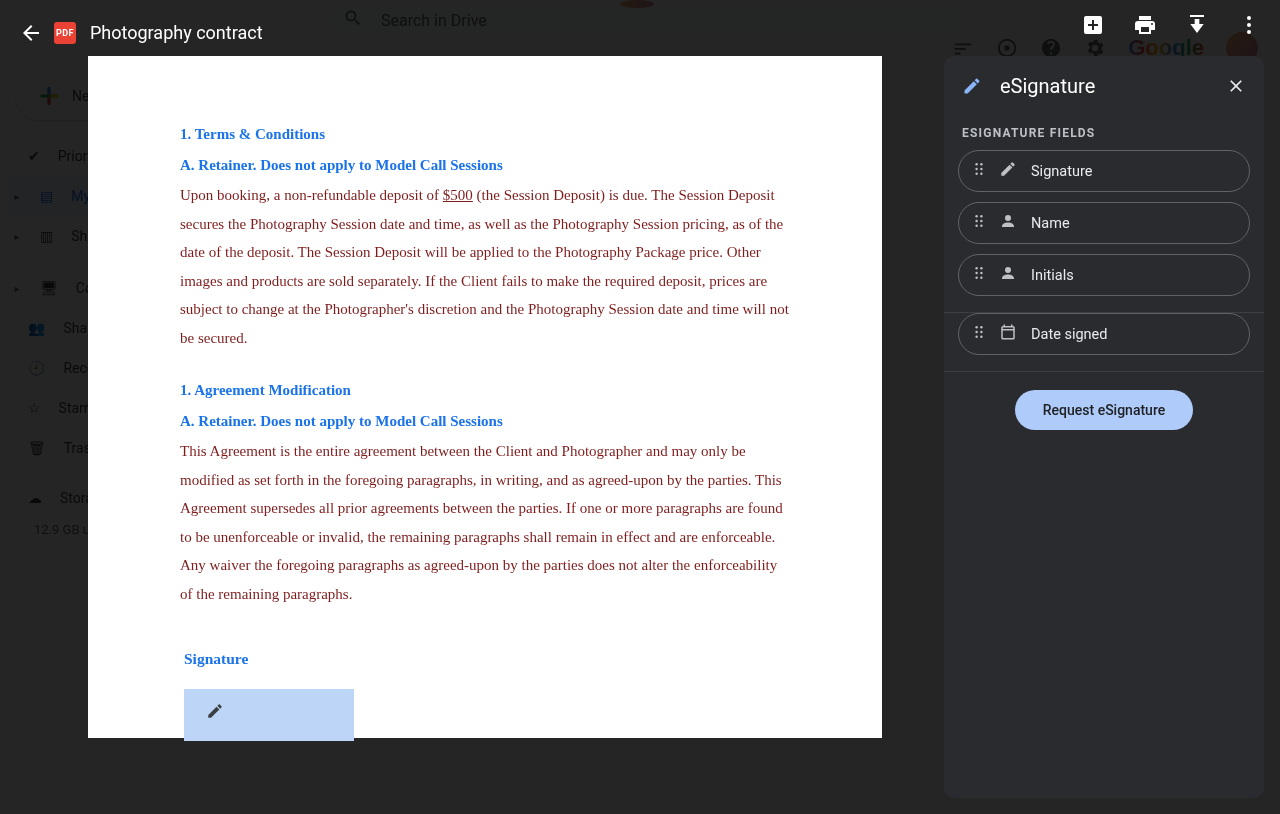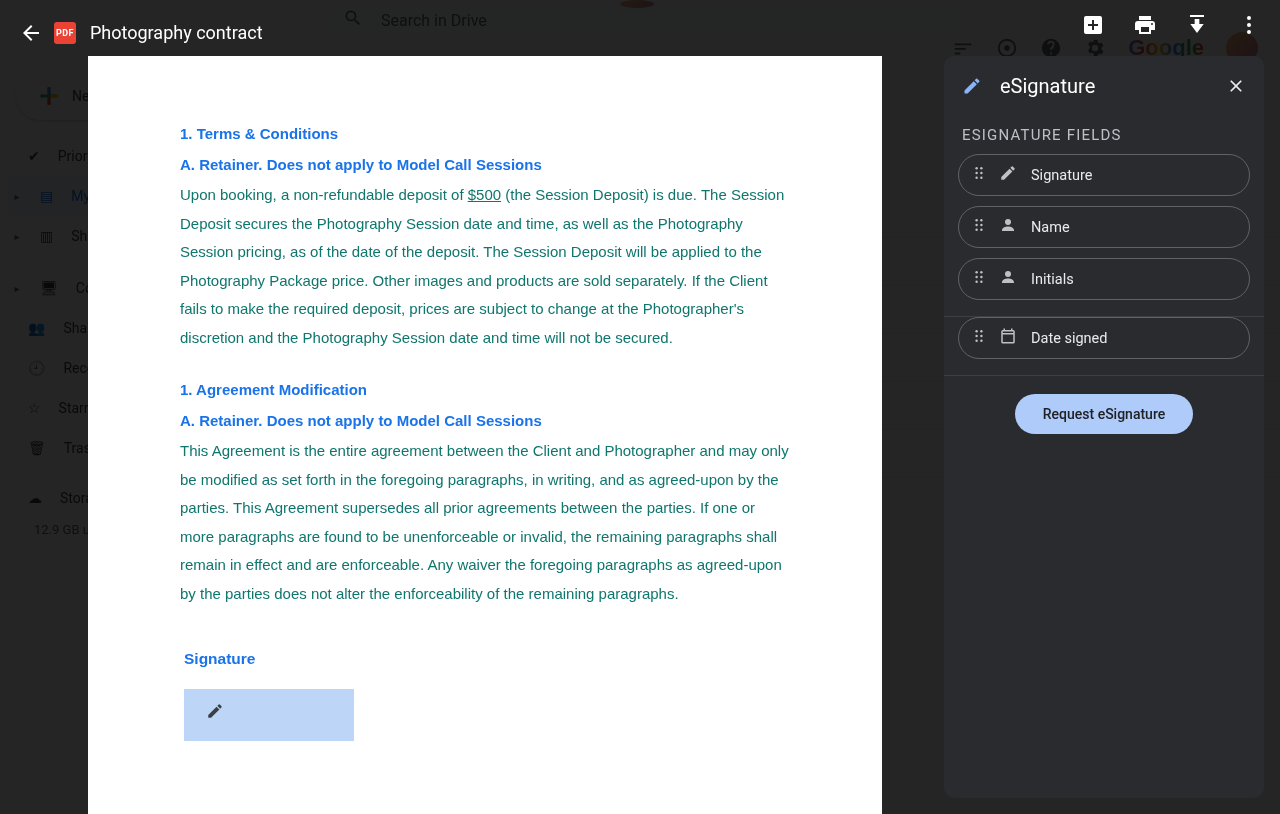--- a/index.html
+++ b/index.html
@@ -66,52 +66,52 @@
       justify-content:center; border-radius:3px; margin:0 14px 0 10px; letter-spacing:.5px;}
     .viewer-title { font-size:18px; color:#fff; }
     .viewer-tools { position:absolute; top:12px; right:18px; display:flex; gap:26px;
       align-items:center; color:#fff; }
     .tool { width:26px; height:26px; display:flex; align-items:center; justify-content:center; cursor:pointer; }
     .tool svg { fill:#fff; width:24px; height:24px;}
     .tool.more svg { fill:#fff; }
 
     
     .page {
-      position:absolute; top:56px; left:88px; width:794px; height:758px;
+      position:absolute; top:56px; left:88px; width:794px; height:682px;
       background:#fff;
       padding:64px 92px 17px 92px;
-      color:#333; font-family: Liberation Sans, sans-serif;
+      color:#333; font-family: Liberation Serif, serif;
       line-height:1.9; font-size:15px;
       z-index:6;
     }
     .page .h-blue { color:#1a73e8; font-weight:700; }
     .page p { margin-bottom:2px; }
     .page .under { text-decoration:underline; }
-    .page .para { color:#0f766e; margin-bottom:24px; }
+    .page .para { color:#7f1d1d; margin-bottom:24px; }
     .sig-label { color:#1a73e8; font-weight:600; margin:36px 0 16px 4px; font-size:15.5px;}
     .sig-box { width:170px; height:52px; background:#bdd6f7;
       display:flex; align-items:center; padding-left:22px; margin-left:4px; }
     .sig-box svg { width:18px; height:18px; fill:#3c4043; }
 
     
     .panel {
       position:absolute; top:56px; right:16px; width:320px; bottom:16px;
       background:#2a2b2e; border-radius:10px; z-index:7;
       color:#e8eaed; display:flex; flex-direction:column;
       overflow:hidden;
     }
     .panel-head { display:flex; align-items:center; padding:18px 18px 14px 18px;
       gap:14px; }
     .panel-head .pen { width:20px; height:20px; }
     .panel-head .pen svg { fill:#8ab4f8; width:20px; height:20px;}
     .panel-head h2 { font-size:20px; font-weight:400; color:#fff; flex:1; margin-left:4px;}
     .panel-head .close { width:20px; height:20px; cursor:pointer; }
     .panel-head .close svg{ fill:#e8eaed;}
-    .panel-sec-label { font-size:15px; letter-spacing:1.2px; color:#bdc1c6;
-      font-weight:400; padding:14px 18px 10px 18px; }
+    .panel-sec-label { font-size:12px; letter-spacing:1.2px; color:#bdc1c6;
+      font-weight:700; padding:14px 18px 10px 18px; }
     .field {
       margin:0 14px 10px 14px; height:42px; border:1px solid #5f6368;
       border-radius:21px; display:flex; align-items:center; padding:0 14px;
       gap:14px; cursor:grab;
     }
     .field .grip svg, .field .ico svg { fill:#bdc1c6; }
     .field .grip svg { width:12px; height:16px; }
     .field .ico svg { width:18px; height:18px; }
     .field .lab { font-size:14.5px; color:#e8eaed; }
     .panel hr { border:none; border-top:1px solid #3c4043; margin:6px 0 0 0; }

